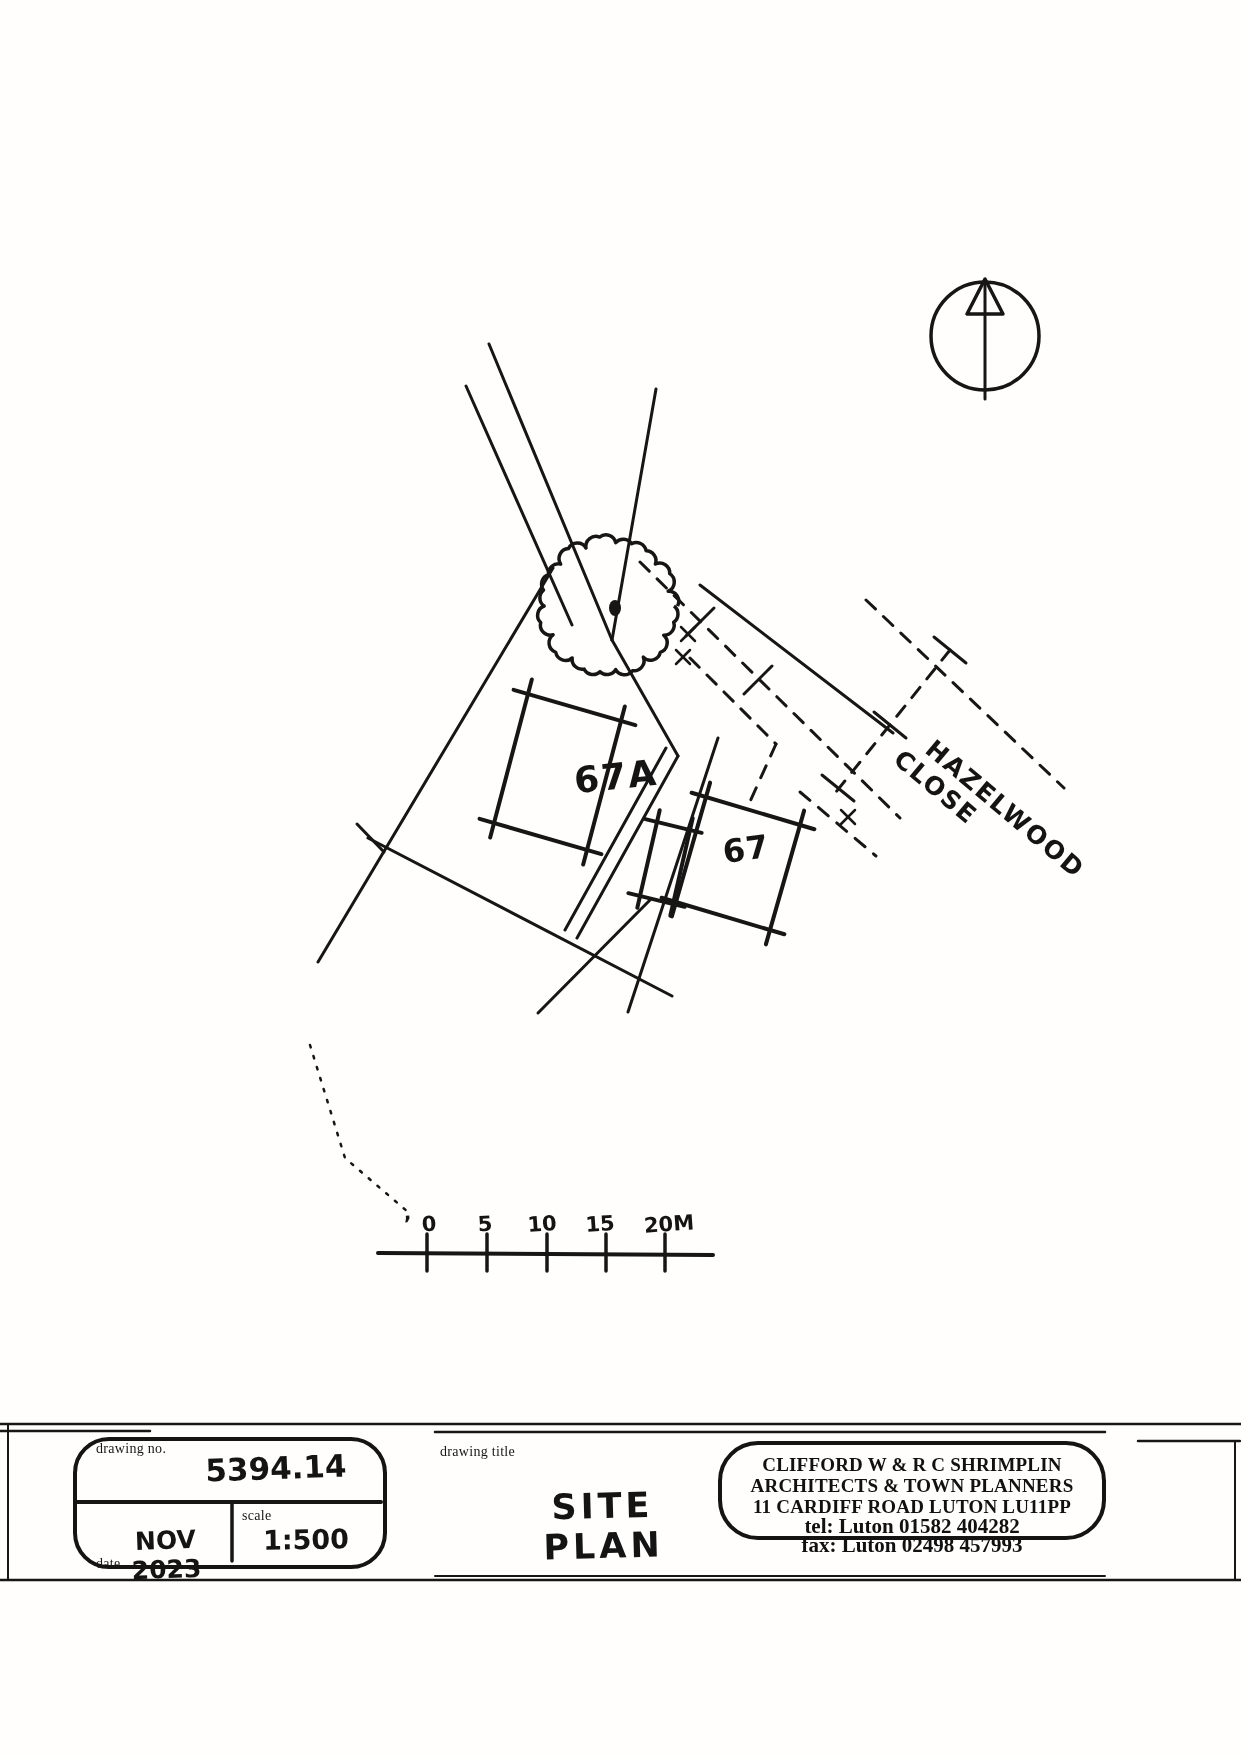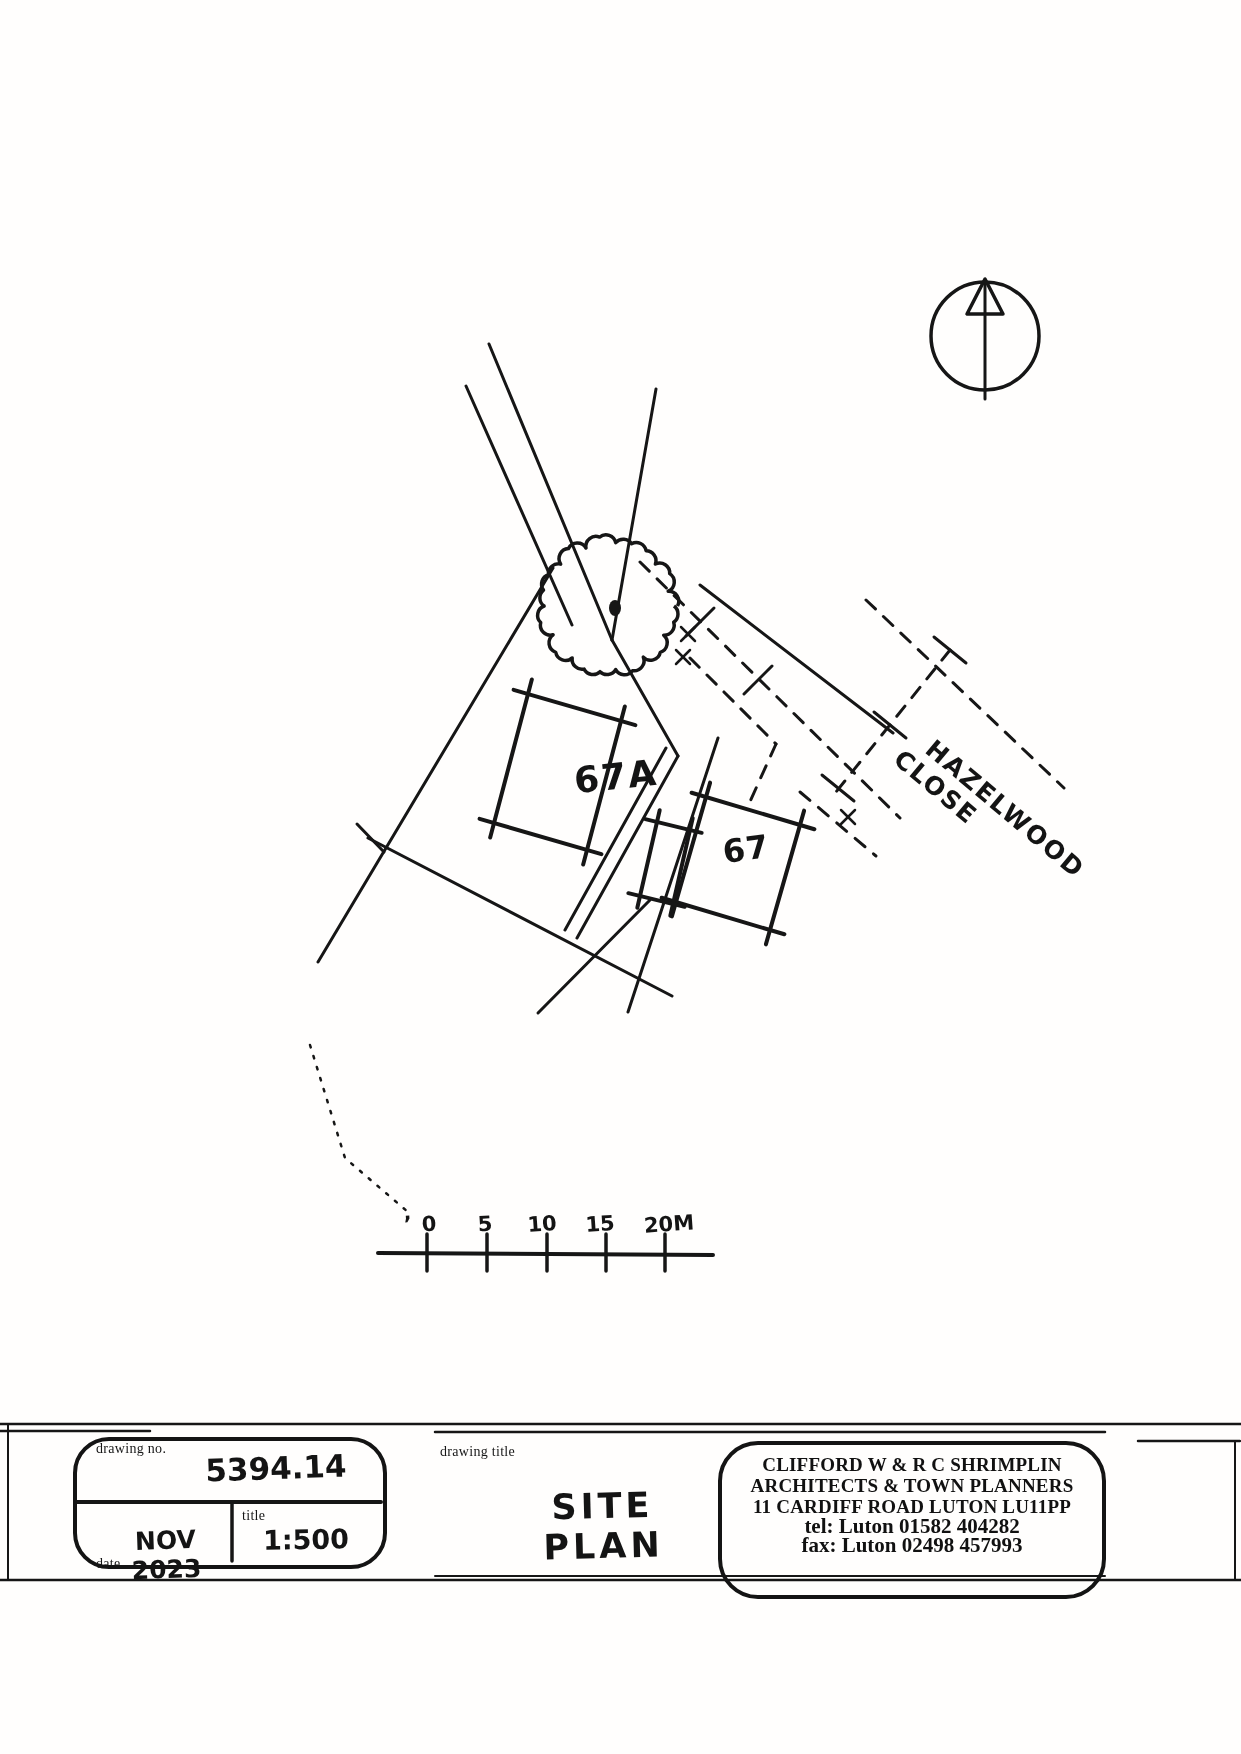--- a/index.html
+++ b/index.html
@@ -14,21 +14,21 @@
              transform:rotate(-6deg);letter-spacing:2px;}
   .label-67{left:706px;top:830px;width:80px;text-align:center;font-size:32px;
             transform:rotate(-8deg);letter-spacing:1px;}
   .road-name{left:938px;top:735px;transform:rotate(40deg);transform-origin:0 0;
              font-size:25px;letter-spacing:2px;line-height:1.12;}
   .road-name .l2{margin-left:-18px;}
   .scalelab{top:1212px;width:40px;text-align:center;font-size:21px;transform:rotate(-4deg);}
   .scalelab.wide{width:58px;}
   .tb-label{font-size:14px;letter-spacing:0.3px;}
   .box{position:absolute;border:4px solid #141414;border-radius:36px;background:transparent;}
-  #firm-box{left:718px;top:1441px;width:388px;height:158px;border-radius:40px;
+  #firm-box{left:718px;top:1441px;width:388px;height:99px;border-radius:40px;
             text-align:center;padding-top:9px;box-sizing:border-box;}
   #firm-box .big{font-size:19px;line-height:21px;letter-spacing:0.2px;}
   #firm-box .small{font-size:21px;line-height:19px;}
   .val-drawno{left:196px;top:1450px;width:160px;text-align:center;font-size:31px;transform:rotate(-2deg);}
   .val-date{left:98px;top:1526px;width:136px;text-align:center;font-size:25px;transform:rotate(-2deg);}
   .val-scale{left:246px;top:1524px;width:120px;text-align:center;font-size:27px;transform:rotate(-1deg);}
   .val-title{left:488px;top:1486px;width:230px;text-align:center;font-size:35px;
              letter-spacing:4px;transform:rotate(-1.5deg);}
 </style>
 </head>
@@ -137,21 +137,21 @@
   <div class="abs hand scalelab wide" style="left:640px">20M</div>
 
   <div class="box" style="left:73px;top:1437px;width:306px;height:124px;"></div>
 
   <div class="abs print tb-label" style="left:96px;top:1441px;">drawing no.</div>
   <div class="abs hand val-drawno">5394.14</div>
 
   <div class="abs print tb-label" style="left:96px;top:1556px;">date</div>
   <div class="abs hand val-date">NOV 2023</div>
 
-  <div class="abs print tb-label" style="left:242px;top:1508px;">title</div>
+  <div class="abs print tb-label" style="left:242px;top:1508px;">scale</div>
   <div class="abs hand val-scale">1:500</div>
 
   <div class="abs print tb-label" style="left:440px;top:1444px;">drawing title</div>
   <div class="abs hand val-title">SITE PLAN</div>
 
   <div class="box serif" id="firm-box">
     <div class="big">CLIFFORD W &amp; R C SHRIMPLIN</div>
     <div class="big">ARCHITECTS &amp; TOWN PLANNERS</div>
     <div class="big">11 CARDIFF ROAD LUTON LU11PP</div>
     <div class="small">tel: Luton  01582 404282</div>

